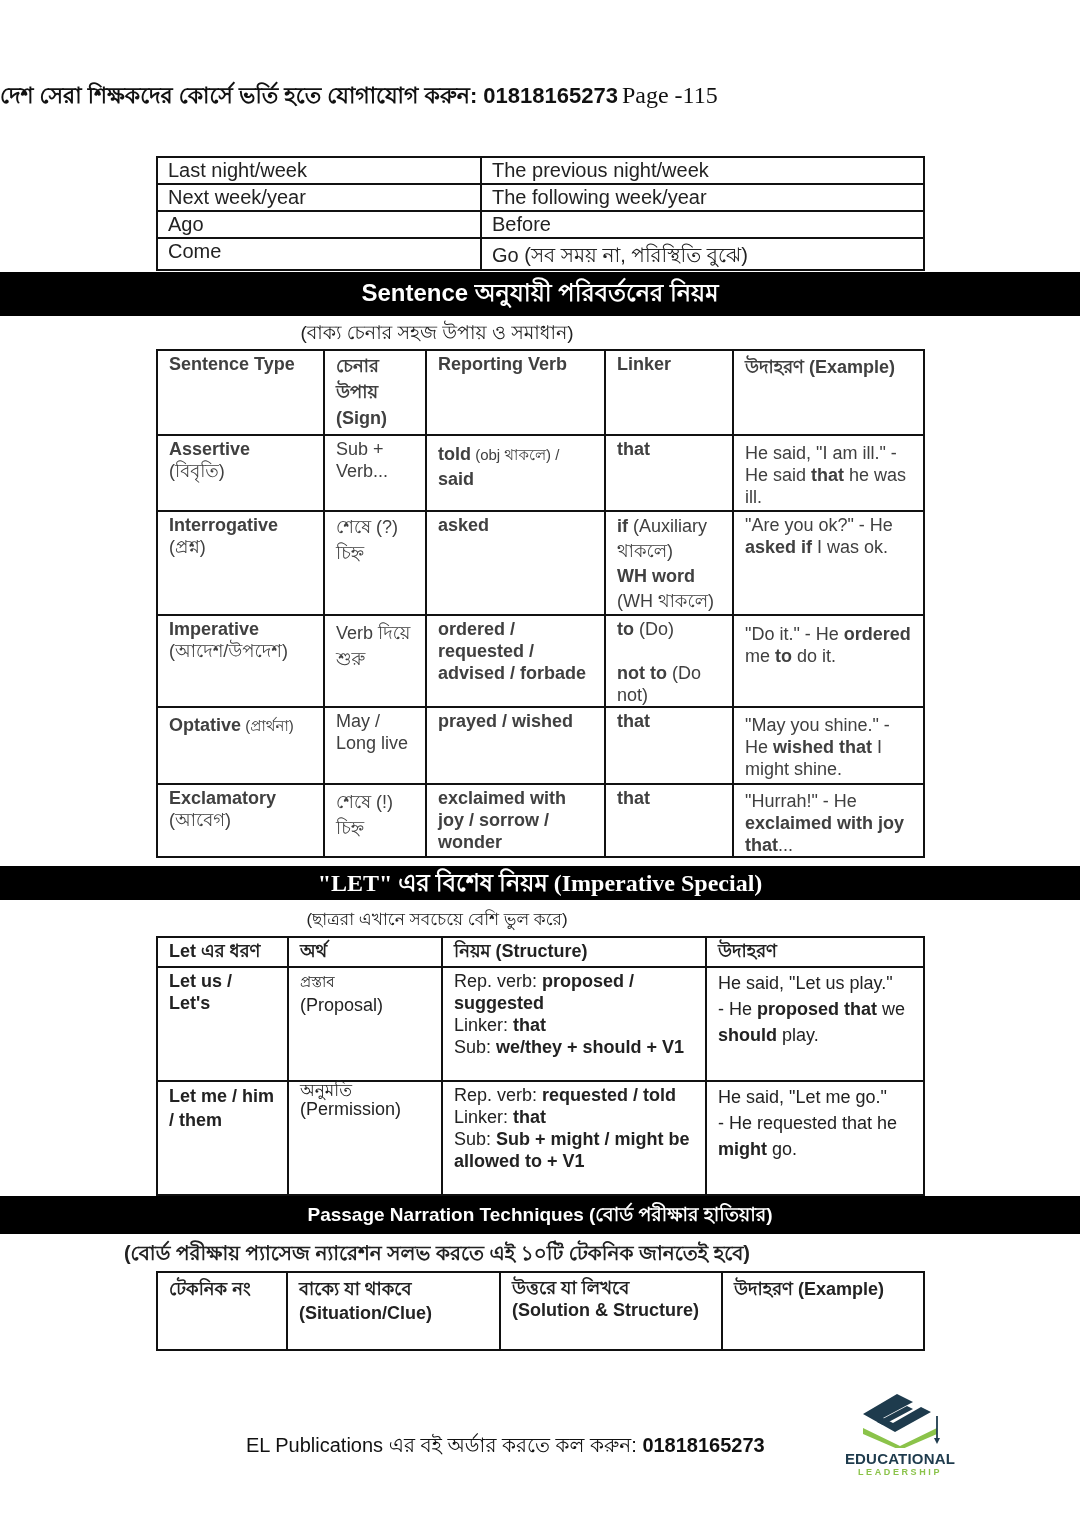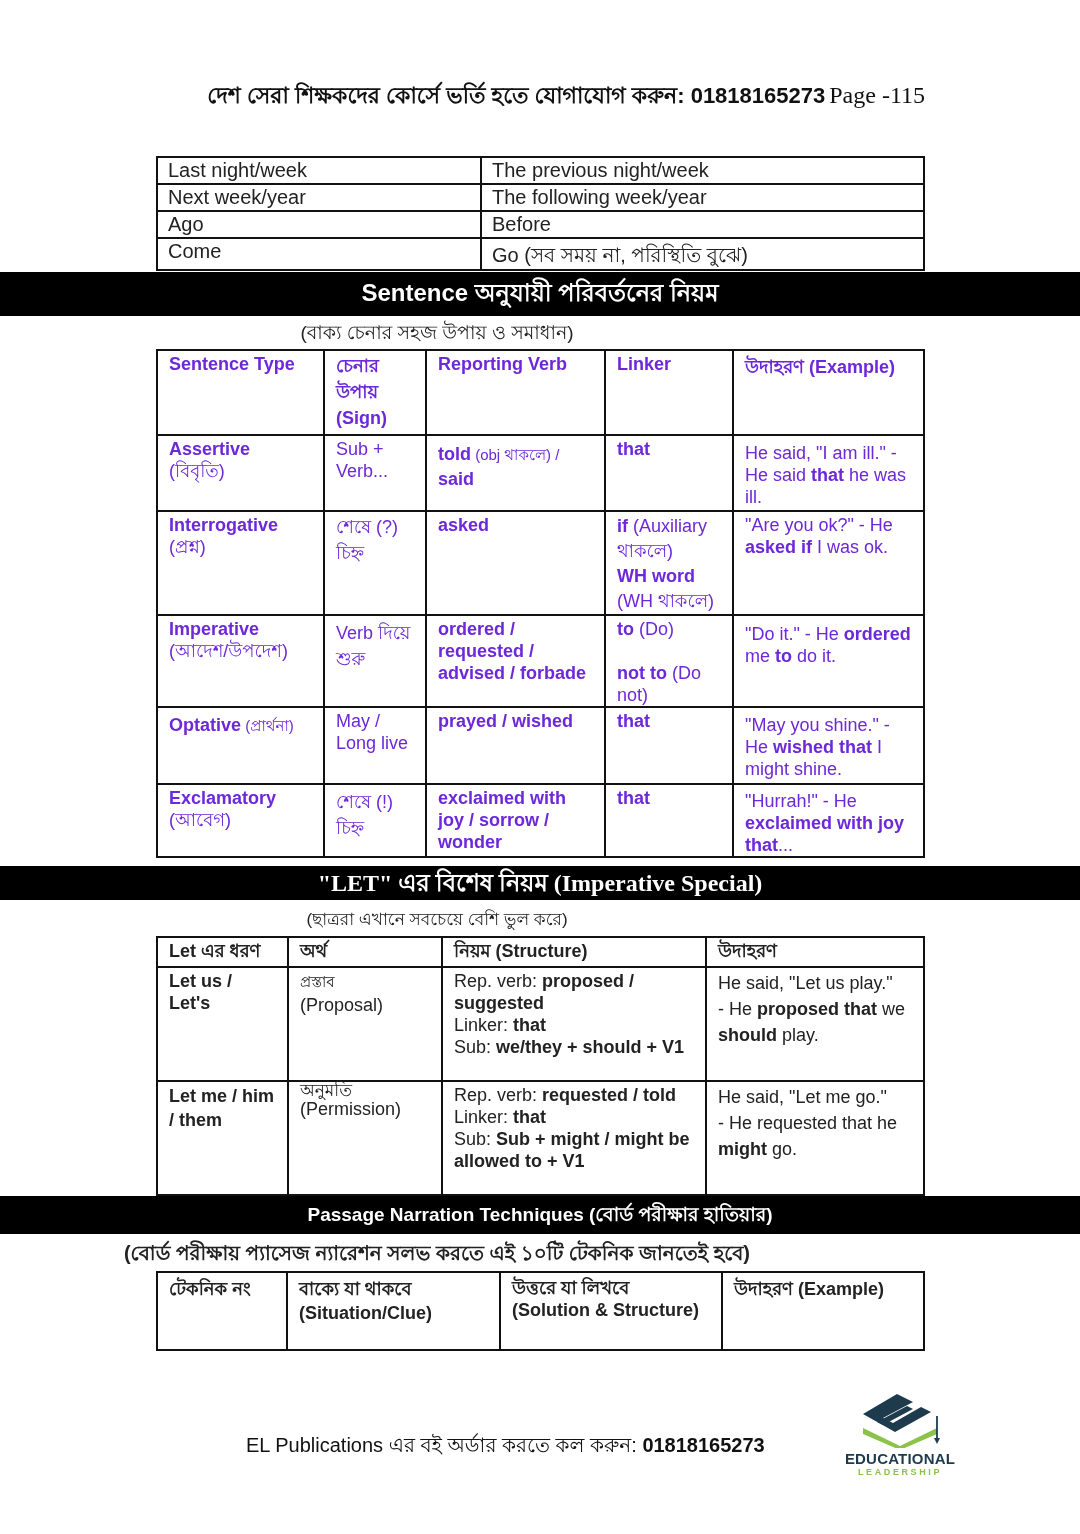--- a/index.html
+++ b/index.html
@@ -1,19 +1,19 @@
 <!DOCTYPE html>
 <html><head>
   <meta charset="utf-8">
   <style>
     * { box-sizing: border-box; margin: 0; padding: 0; }
     html, body { width: 1080px; height: 1534px; background: #ffffff; }
     body { position: relative; font-family: "Liberation Sans", "DejaVu Sans", sans-serif; color: #1a1a1a; overflow: hidden; }
 
-    .page-header { position: absolute; top: 78px; left: 0; width: 925px; text-align: right; font-size: 22px; font-weight: bold; color: #111; white-space: nowrap; }
+    .page-header { position: absolute; top: 78px; left: 0; width: 925px; text-align: left; font-size: 22px; font-weight: bold; color: #111; white-space: nowrap; }
     .page-header .phone { font-family: "Liberation Sans", sans-serif; font-weight: bold; }
     .page-header .page-no { font-family: "Liberation Serif", serif; font-weight: normal; font-size: 24px; margin-left: 4px; }
 
     table { border-collapse: collapse; position: absolute; left: 156px; width: 769px; table-layout: fixed; }
     td, th { border: 2px solid #111; vertical-align: top; text-align: left; font-weight: normal; }
 
     #time-table { top: 156px; }
     #time-table td { font-size: 20px; height: 26px; padding: 0 10px; line-height: 25px; color: #222; }
     #time-table td:first-child { width: 324px; }
 
@@ -21,21 +21,21 @@
     #banner-sentence { top: 272px; height: 44px; line-height: 42px; font-size: 24px; }
     #banner-let { top: 866px; height: 34px; line-height: 34px; font-size: 24px; font-family: "Liberation Serif", serif; }
     #banner-passage { top: 1196px; height: 38px; line-height: 38px; font-size: 19px; }
 
     .subtitle { position: absolute; left: 0; width: 874px; text-align: center; font-size: 19px; color: #222; }
     #sub-sentence { top: 318px; }
     #sub-let { top: 906px; font-size: 17px; }
     #sub-passage { top: 1238px; font-size: 20px; font-weight: bold; }
 
     #sentence-table { top: 349px; }
-    #sentence-table td { font-size: 18px; line-height: 22px; padding: 2px 11px 0 11px; color: #6d28d9; }
+    #sentence-table td { font-size: 18px; line-height: 22px; padding: 2px 11px 0 11px; color: #404040; }
     #sentence-table .c1 { width: 167px; }
     #sentence-table .c2 { width: 102px; }
     #sentence-table .c3 { width: 179px; }
     #sentence-table .c4 { width: 128px; }
     .bn-small { font-size: 15px; }
     .b { font-weight: bold; }
 
     #let-table { top: 936px; }
     #let-table td { font-size: 18px; line-height: 22px; padding: 2px 11px 0 11px; color: #222; }
     #let-table .c1 { width: 131px; }

